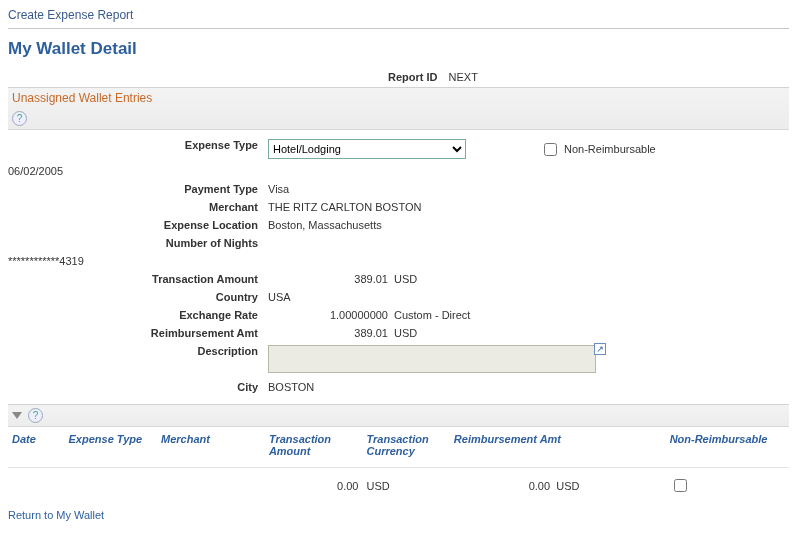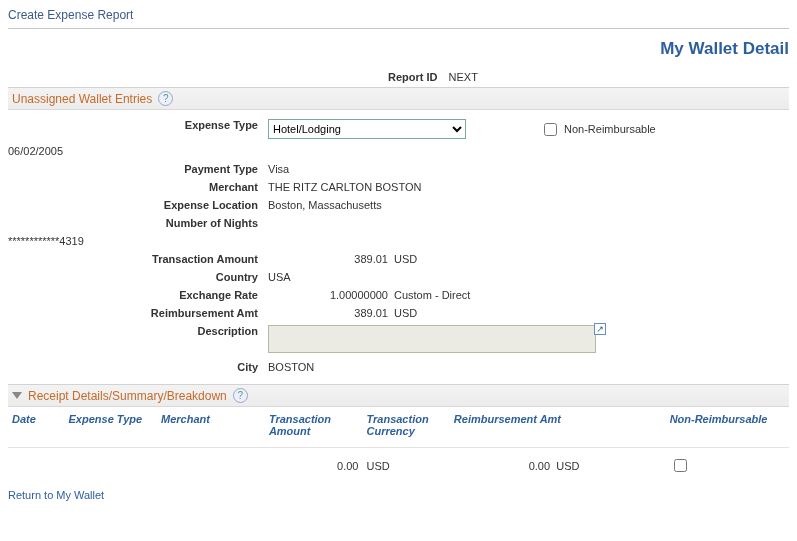--- a/index.html
+++ b/index.html
@@ -6,29 +6,29 @@
   body {
     margin: 0;
     padding: 6px 8px;
     font-family: Arial, Helvetica, sans-serif;
     font-size: 11px;
     color: #333;
     background: #fff;
     width: 797px;
   }
   .page-title { color:#3b5b8c; font-size:12px; padding:2px 0 6px; border-bottom:1px solid #c6c6c6; }
-  .section-heading { color:#2d5f9e; font-size:17px; font-weight:bold; padding:10px 0 8px;text-align:right; }
+  .section-heading { color:#2d5f9e; font-size:17px; font-weight:bold; padding:10px 0 8px; }
   .report-id-row { text-align:left; padding:4px 0 4px 380px; }
   .report-id-row .lbl { font-weight:bold; color:#333; margin-right:8px; }
   .sub-bar {
     background: linear-gradient(#f3f3f3,#ececec);
     border-top:1px solid #d2d2d2;
     border-bottom:1px solid #d8d8d8;
     padding:3px 4px;
-    display:flex; align-items:flex-end; gap:6px;
+    display:flex; align-items:flex-start; gap:6px;flex-direction:column;
   }
   .sub-bar .title, .collapse-bar .title { color:#c66b2a; font-size:12px; }
   .help-icon {
     display:inline-flex; width:15px; height:15px; border:1px solid #9ab; border-radius:50%;
     align-items:center; justify-content:center; color:#4a7; font-size:10px; background:#eef;
     line-height:1;
   }
   .form-area { padding:6px 0 8px; }
   .form-row { display:flex; align-items:flex-start; padding:3px 0; }
   .form-row .flabel { width:260px; text-align:right; font-weight:bold; color:#333; padding-right:10px; }
@@ -159,21 +159,20 @@
 
   <div class="form-row">
     <div class="flabel">City</div>
     <div class="fval">BOSTON</div>
   </div>
 
 </div>
 
 <div class="collapse-bar">
   <span class="tw"></span>
-  <span class="title">Receipt Details/Summary/Breakdown</span>
   <span class="help-icon">?</span>
 </div>
 
 <table class="grid">
   <colgroup>
     <col style="width:55px">
       <col style="width:90px">
       <col style="width:105px">
     <col style="width:95px">
       <col style="width:85px">

